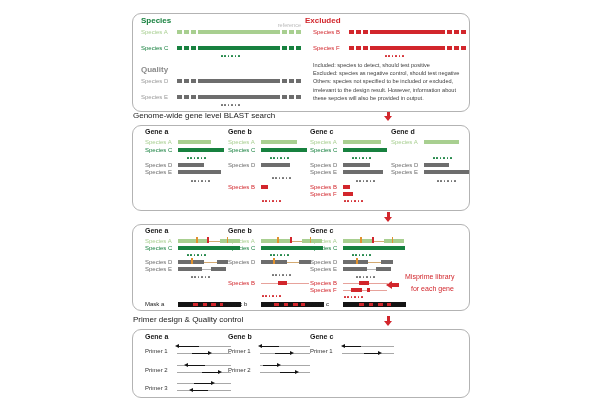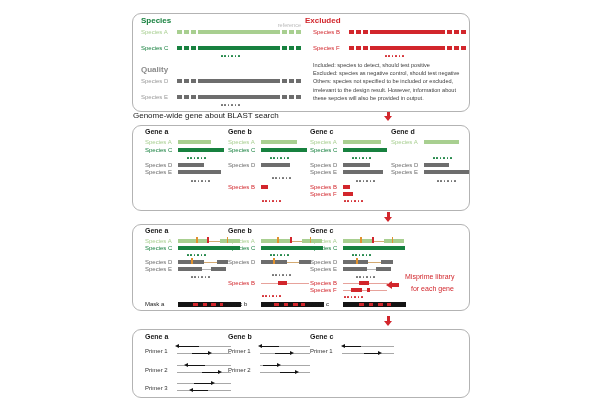--- a/index.html
+++ b/index.html
@@ -35,21 +35,22 @@
   .larrow i{display:block;position:absolute;}
   .larrow .head{left:0;top:0;width:0;height:0;border-top:4px solid transparent;border-bottom:4px solid transparent;border-right:6px solid #d2262c;}
   .larrow .stem{left:6px;top:2px;width:7px;height:4px;background:#d2262c;}
   .mis-text{position:absolute;font-size:7px;color:#d2262c;white-space:nowrap;}
 </style>
 </head>
 <body>
 
 <div class="stage">
 
-  <div class="sec-title" style="left:133px;top:111px">Genome-wide gene about BLAST search</div>
+  <div class="sec-title" style="left:133px;top:111px">Genome-wide gene level BLAST search</div>
+  <div class="sec-title" style="left:133px;top:315px">Primer design &amp; Quality control</div>
 
   <div class="dnarrow" style="left:384px;top:111px">
       <i class="stem"></i>
       <i class="head"></i>
     </div>
   <div class="dnarrow" style="left:384px;top:212px">
       <i class="stem"></i>
       <i class="head"></i>
     </div>
   <div class="dnarrow" style="left:384px;top:316px">

